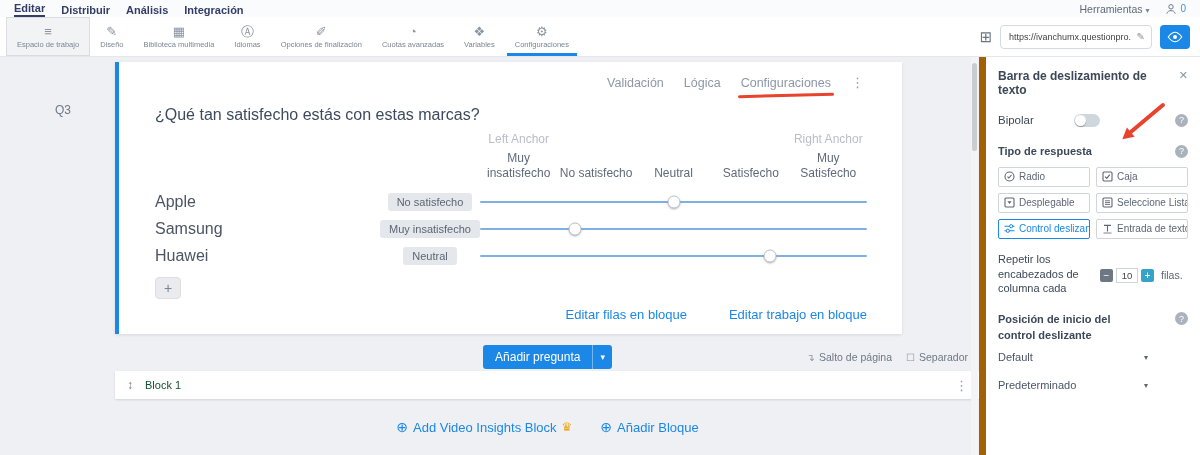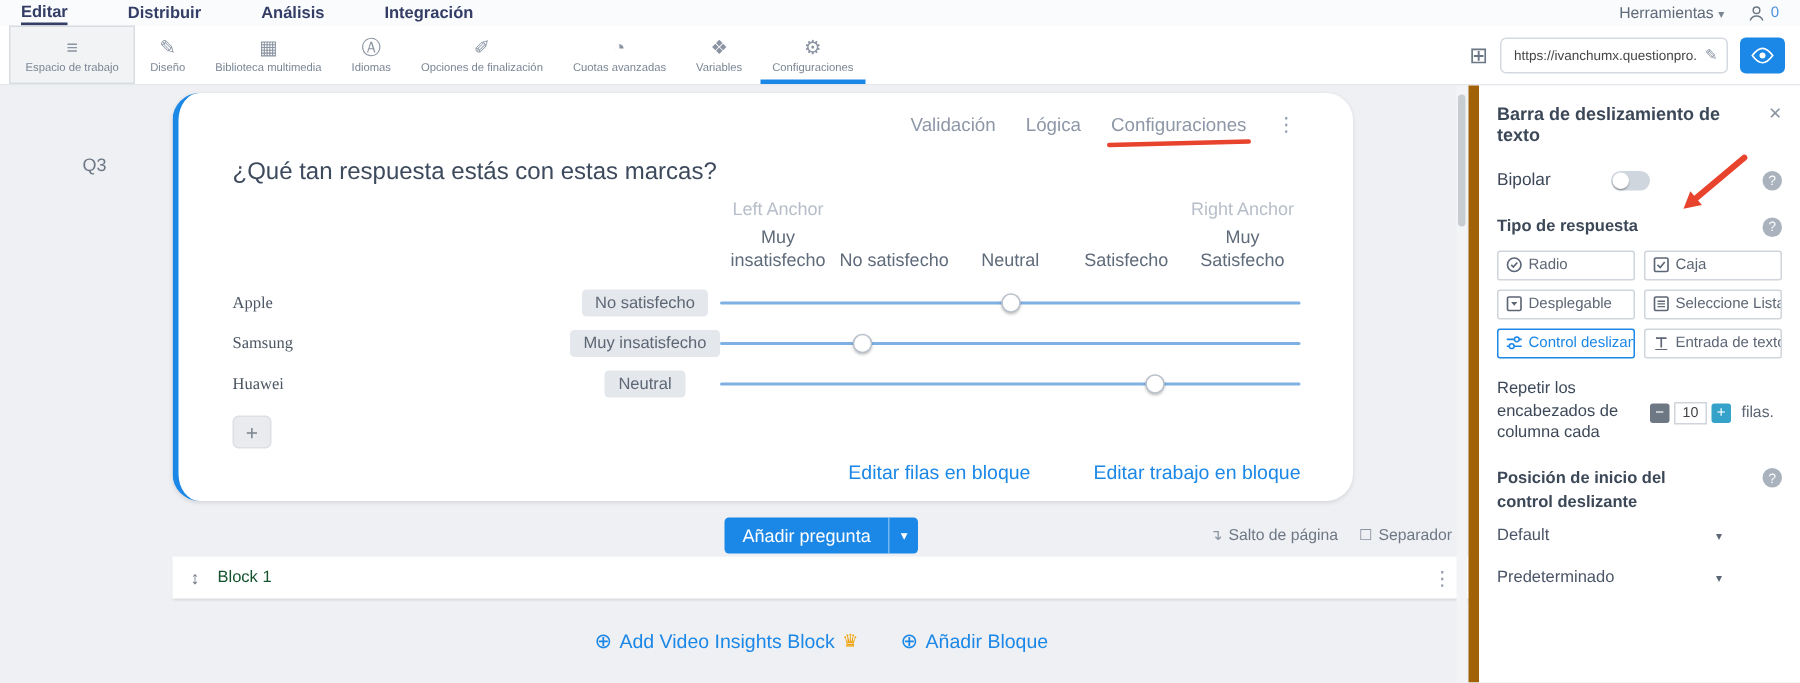--- a/index.html
+++ b/index.html
@@ -2,21 +2,21 @@
 <html><head>
 <meta charset="utf-8">
 <style>
   html,body{margin:0;padding:0;width:1200px;height:455px;overflow:hidden;
     font-family:"Liberation Sans",sans-serif;background:#eef0f4;}
   *{box-sizing:border-box;}
 
   
   .topnav{height:17px;background:#fafbfc;display:flex;align-items:center;
     padding:0 14px;font-size:11px;}
-  .nav-items{display:flex;gap:40px;align-items:center;}
+  .nav-items{display:flex;gap:16px;align-items:flex-end;}
   .nav-item{color:#333d66;font-weight:bold;cursor:pointer;padding:1px 0;}
   .nav-item.active{border-bottom:2px solid #333d66;}
   .nav-right{margin-left:auto;display:flex;align-items:center;gap:16px;color:#5f6b7a;}
   .tools{font-size:10.5px;}
   .caret{font-size:8px;color:#7a8694;}
   .user-cluster{display:flex;align-items:center;gap:3px;font-size:10px;color:#4a90d9;}
 
   
   .toolbar{height:40px;background:#fff;border-bottom:1px solid #e3e6ea;
     display:flex;align-items:stretch;padding-left:6px;}
@@ -38,38 +38,38 @@
     align-items:center;justify-content:center;cursor:pointer;}
 
   
   .main{display:flex;height:398px;}
   .canvas{width:979px;position:relative;overflow:hidden;}
   .q-side-label{position:absolute;left:55px;top:46px;font-size:12px;color:#6e7885;}
 
   
   .card{position:absolute;left:115px;top:5px;width:787px;background:#fff;
     border-left:4px solid #1b87e6;box-shadow:0 1px 3px rgba(0,0,0,.10);
-    padding:13px 20px 12px 36px;border-radius:18px;}
+    padding:13px 20px 12px 36px;}
   .card-tabs{display:flex;justify-content:flex-end;gap:20px;align-items:center;
     font-size:12.5px;color:#8d97a7;padding-right:18px;}
   .card-tab{cursor:pointer;position:relative;}
   .red-underline{position:absolute;left:-3px;right:-3px;bottom:-7px;height:3px;
     background:#e8432d;border-radius:2px;transform:rotate(-1.4deg);}
   .tab-dots{font-size:13px;color:#8d97a7;cursor:pointer;}
   .q-title{font-size:16px;color:#3d4a5d;margin:16px 0 4px;}
 
   .scale-head{margin-left:325px;margin-right:15px;}
   .anchors-row{display:flex;justify-content:space-between;margin-top:8px;}
   .anchor{width:20%;text-align:center;font-size:12px;color:#b7bec9;}
   .cols-row{display:flex;align-items:flex-end;margin-top:4px;min-height:32px;}
   .col{width:20%;text-align:center;font-size:12px;color:#5f6b7a;line-height:1.3;}
 
   .q-rows{margin-top:6px;}
   .q-row{display:flex;align-items:center;height:27px;}
-  .row-name{width:225px;font-size:11px;color:#4b5563;font-family:Liberation Serif, serif;}
+  .row-name{width:225px;font-size:16px;color:#4b5563;}
   .row-badge-cell{width:100px;display:flex;justify-content:center;}
   .badge{background:#e4e7eb;color:#5c6674;font-size:11px;padding:3px 9px;
     border-radius:3px;white-space:nowrap;}
   .row-track{flex:1;position:relative;height:100%;margin-right:15px;cursor:pointer;}
   .track-line{position:absolute;left:0;right:0;top:50%;height:2px;background:#7fb0e3;
     transform:translateY(-50%);border-radius:1px;}
   .handle{position:absolute;top:50%;width:13px;height:13px;background:#fff;
     border:1px solid #b9c2cc;border-radius:50%;transform:translate(-50%,-50%);
     box-shadow:0 1px 2px rgba(0,0,0,.25);cursor:grab;}
 
@@ -241,21 +241,21 @@
       <div class="card-tabs">
         <span class="card-tab">Validación</span>
         <span class="card-tab">Lógica</span>
         <span class="card-tab">
           <span>Configuraciones</span>
           <span class="red-underline"></span>
         </span>
         <span class="tab-dots">⋮</span>
       </div>
 
-      <div class="q-title">¿Qué tan respuesta estás con estas marcas?</div>
+      <div class="q-title">¿Qué tan satisfecho estás con estas marcas?</div>
 
       <div class="scale-head">
         <div class="anchors-row">
           <span class="anchor">Left Anchor</span>
           <span class="anchor">Right Anchor</span>
         </div>
         <div class="cols-row">
           <span class="col">Muy insatisfecho</span>
           <span class="col">No satisfecho</span>
           <span class="col">Neutral</span>

